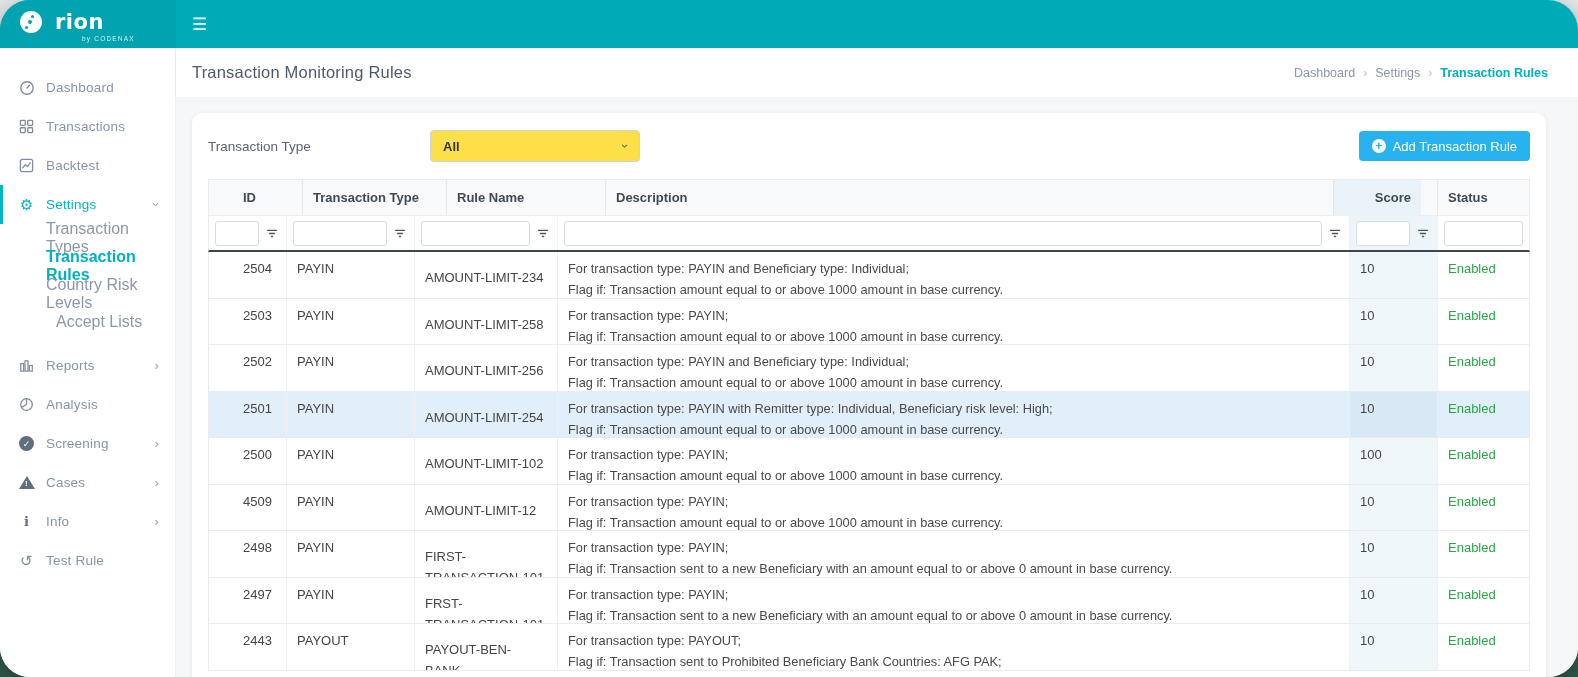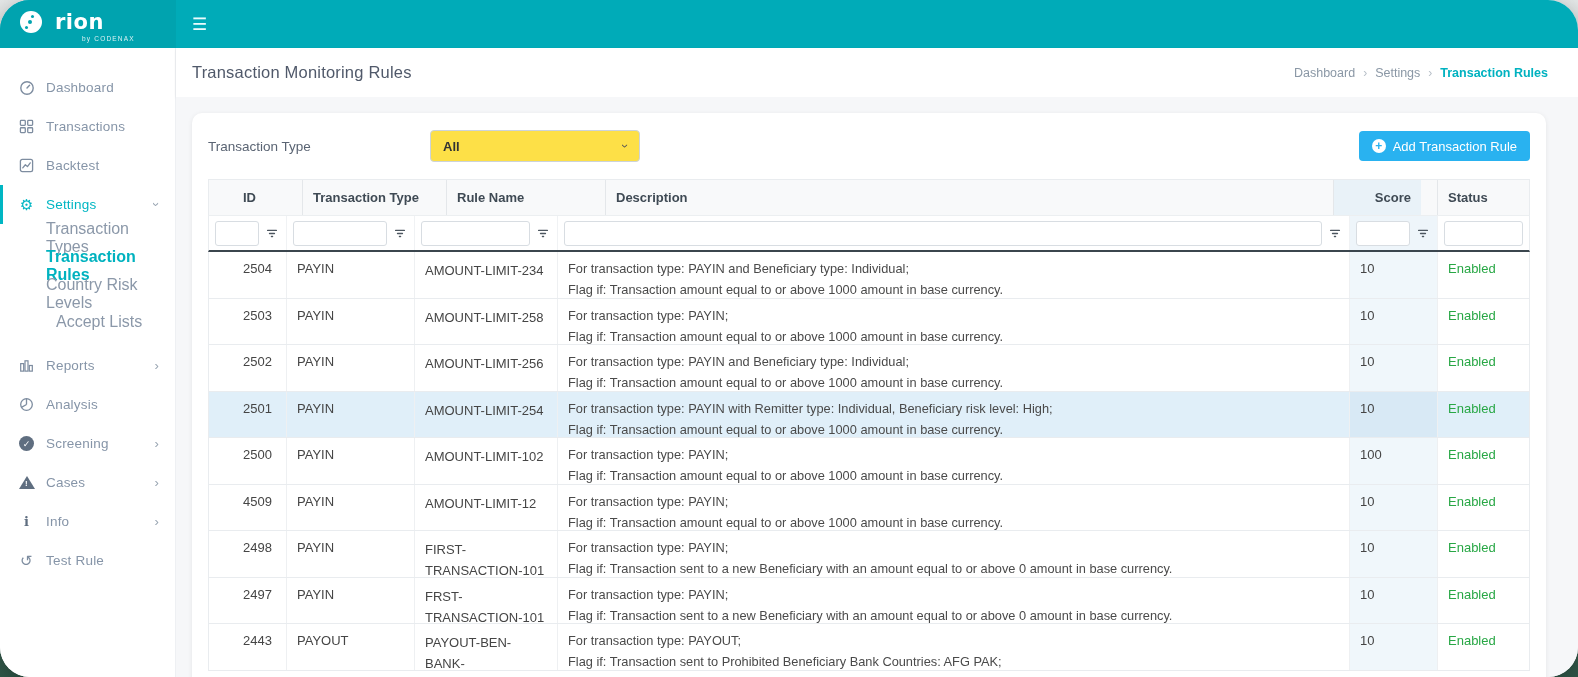--- a/index.html
+++ b/index.html
@@ -122,21 +122,21 @@
     font-family:"Liberation Sans", sans-serif; font-size:12px; padding:0 6px; color:#444; outline:none;
   }
   .fc.score { background:#eef5fa; }
   .ficon { flex:0 0 auto; width:16px; height:16px; display:inline-flex; align-items:center; justify-content:center; cursor:pointer; }
   .trow { border:1px solid #e9ecef; border-top:none; height:46.5px; background:#fff; }
   .td {
     padding:7px 10px 0; font-size:13px; color:#454545; border-left:1px solid #eef0f2; overflow:hidden;
     line-height:20px;
   }
   .td:first-child { border-left:none; padding-left:34px; }
-  .td.rule { line-height:21px; word-break:break-word; padding-top:8px; }
+  .td.rule { line-height:21px; word-break:break-word; padding-top:15px; }
   .td.desc { font-size:12.8px; color:#4a4a4a; line-height:21px; padding-top:6px; white-space:nowrap; }
   .td.score { background:#f0f7fb; }
   .td.status { color:#28a745; }
   .trow.hl .td { background:#e0eff9; }
   .trow.hl .td.score { background:#d8e9f5; }
 </style>
 </head>
 <body>
 
 <div class="window">

